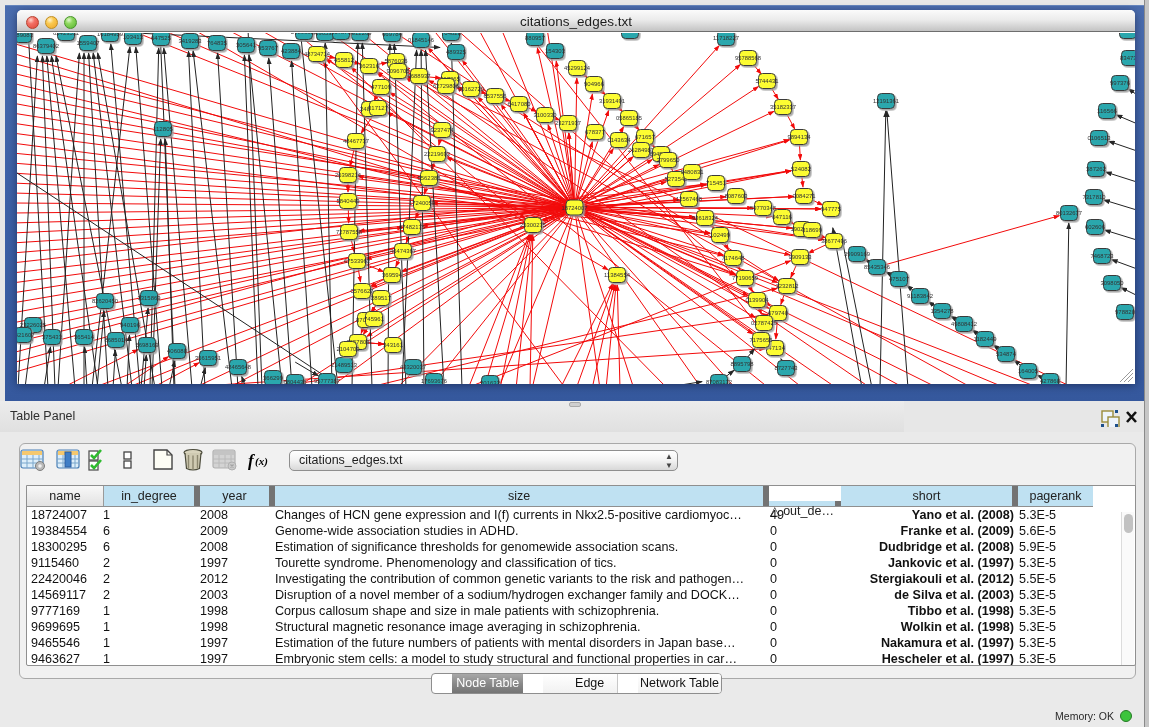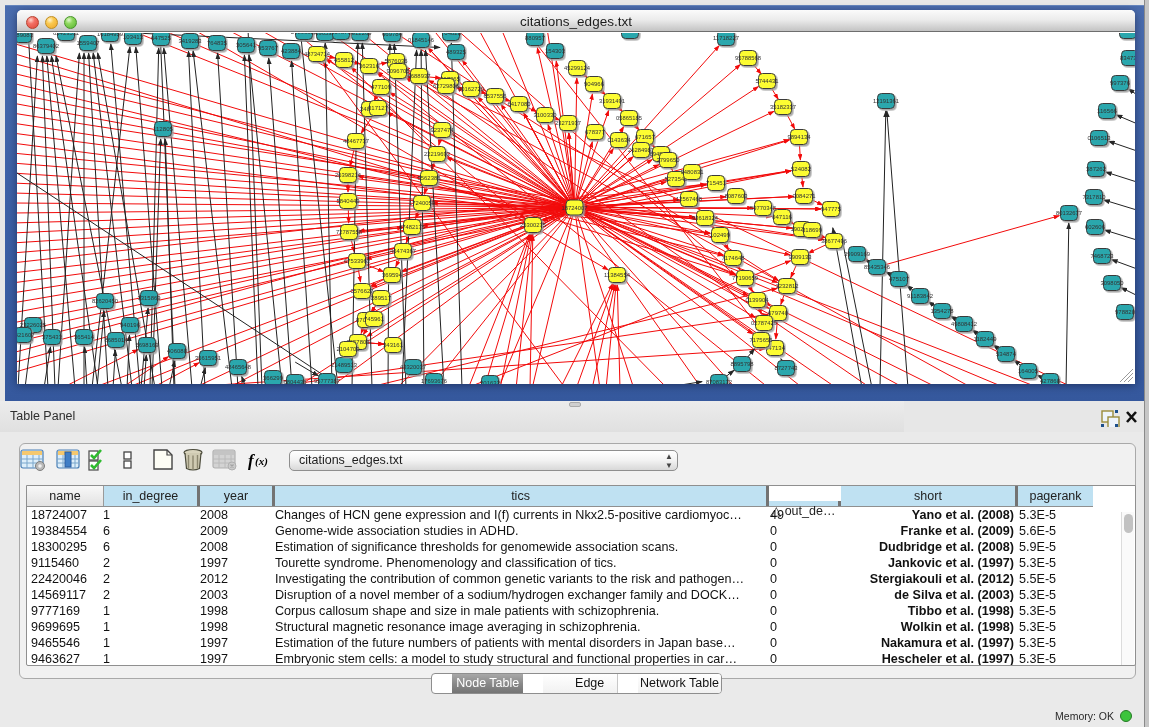--- a/index.html
+++ b/index.html
@@ -31,21 +31,21 @@
 #dd { position:absolute; left:289px; top:450px; width:389px; height:21px;
   border:1px solid #8e8e8e; border-radius:5px;
   background:linear-gradient(180deg,#ffffff 0%,#f2f2f2 50%,#d8d8d8 100%);
   font-size:12.5px; color:#1d1d1d; line-height:19px; padding-left:9px; }
 #dd .st { position:absolute; right:4px; top:1px; font-size:8px; color:#444;
   line-height:9px; text-align:center; }
 #tbl { position:absolute; left:26px; top:485px; width:1110px; height:181px;
   background:#fff; border:1px solid #8f8f8f; border-radius:0 0 2px 2px; overflow:hidden; }
 #thead { position:absolute; left:0; top:0; width:1066px; height:21px; display:flex;
   font-size:12.5px; color:#222; border-bottom:1px solid #8f8f8f; }
-#thead div { background:#bfe1f2; border-right:3px solid #737373; text-align:center;
+#thead div { background:#bfe1f2; border-right:6px solid #737373; text-align:center;
   line-height:20px; }
 #thead .h0 { width:77px; background:linear-gradient(180deg,#f8f8f8,#e2e2e2);
   border-right:1px solid #9a9a9a; }
 #thead .h1 { width:96px; } #thead .h2 { width:75px; } #thead .h3 { width:494px; }
 #thead .h4 { width:72px;margin-top:15px; } #thead .h5 { width:177px; } #thead .h6 { width:75px; border-right:none; }
 #tbody { position:absolute; left:0; top:22px; width:1094px; }
 .tr { display:flex; height:16px; font-size:12.6px; color:#111; white-space:nowrap; }
 .tr div { overflow:hidden; }
 .c0 { width:73px; padding-left:4px; } .c1 { width:96px; padding-left:3px; }
 .c2 { width:75px; padding-left:4px; } .c3 { width:494px; padding-left:4px; }
@@ -764,21 +764,21 @@
     <text x="2" y="19" font-family="Liberation Serif, serif" font-style="italic" font-weight="bold" font-size="17">f</text>
     <text x="9" y="18" font-family="Liberation Serif, serif" font-style="italic" font-weight="bold" font-size="11">(x)</text>
   </g>
 </svg>
 <div id="dd">citations_edges.txt<div class="st">▲<br>▼</div></div>
 <div id="tbl">
   <div id="thead">
       <div class="h0">name</div>
       <div class="h1">in_degree</div>
     <div class="h2">year</div>
-      <div class="h3">tics</div>
+      <div class="h3">size</div>
       <div class="h4">△ out_de…</div>
     <div class="h5">short</div>
       <div class="h6">pagerank</div>
     </div>
   <div id="tbody">
 <div class="tr">
         <div class="c0">18724007</div>
         <div class="c1">1</div>
         <div class="c2">2008</div>
         <div class="c3">Changes of HCN gene expression and I(f) currents in Nkx2.5‑positive cardiomyoc…</div>

